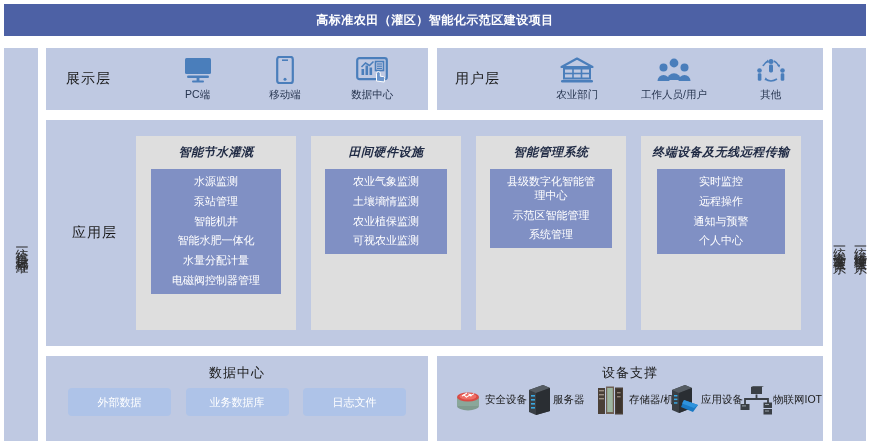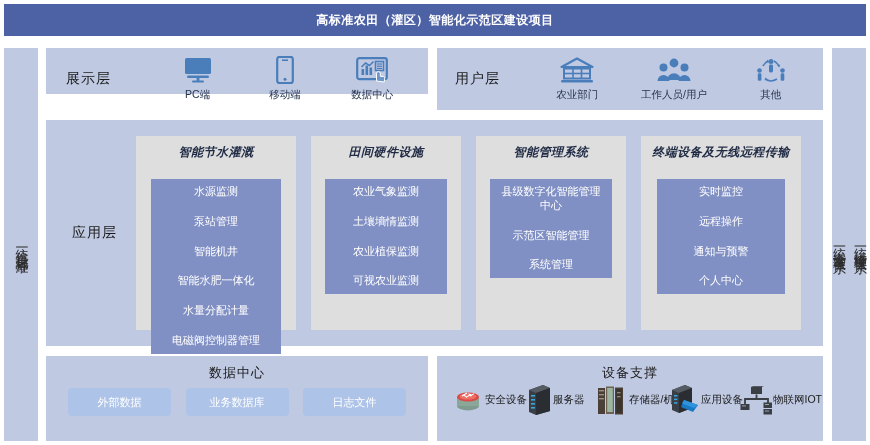--- a/index.html
+++ b/index.html
@@ -46,21 +46,21 @@
   #rail-left  { left: 4px;   top: 48px; width: 34px; height: 393px; }
   #rail-right { left: 832px; top: 48px; width: 34px; height: 393px; flex-direction: row; gap: 6px; }
 
   
   .panel {
     position: absolute;
     background: #bfc9e2;
   }
 
   
-  #panel-display { left: 46px;  top: 48px;  width: 382px; height: 46px; }
+  #panel-display { left: 46px;  top: 48px;  width: 382px; height: 62px; }
   #panel-user    { left: 437px; top: 48px; width: 386px; height: 62px; }
 
   
   #panel-app     { left: 46px;  top: 120px; width: 777px; height: 226px; }
 
   
   #panel-data    { left: 46px;  top: 356px; width: 382px; height: 85px; }
   #panel-device  { left: 437px; top: 356px; width: 386px; height: 85px; }
 
   .layer-label {
@@ -120,29 +120,29 @@
     font-size: 12px;
     font-weight: bold;
     color: #1f2a44;
     text-align: center;
     line-height: 1.25;
     letter-spacing: 0.5px;
     padding: 0 4px;
     font-style: italic;
   }
   .card-body {
-    margin-top: 19px;
+    margin-top: 9px;
     background: #8090c4;
     width: 130px;
     display: flex;
     flex-direction: column;
     align-items: center;
     justify-content: center;
-    padding: 6px 10px;
-    gap: 16px;
+    padding: 6px 16px;
+    gap: 6px;
   }
   #card-1 .card-body, #card-2 .card-body { width: 122px; }
   #card-3 .card-body { width: 128px; }
   .card-item {
     font-size: 11px;
     color: #ffffff;
     text-align: center;
     line-height: 1.25;
     white-space: nowrap;
   }

